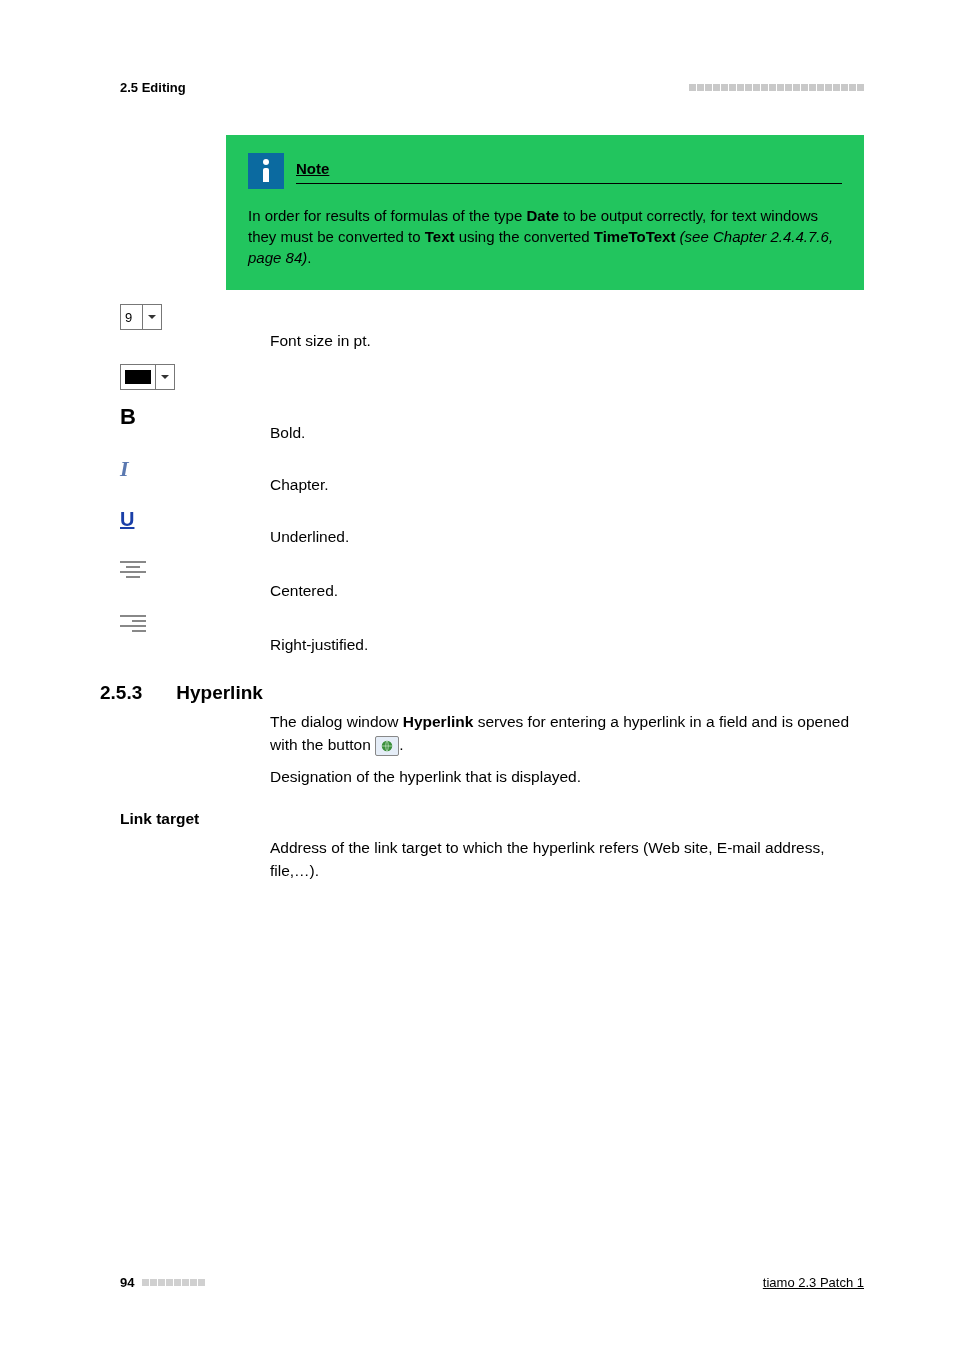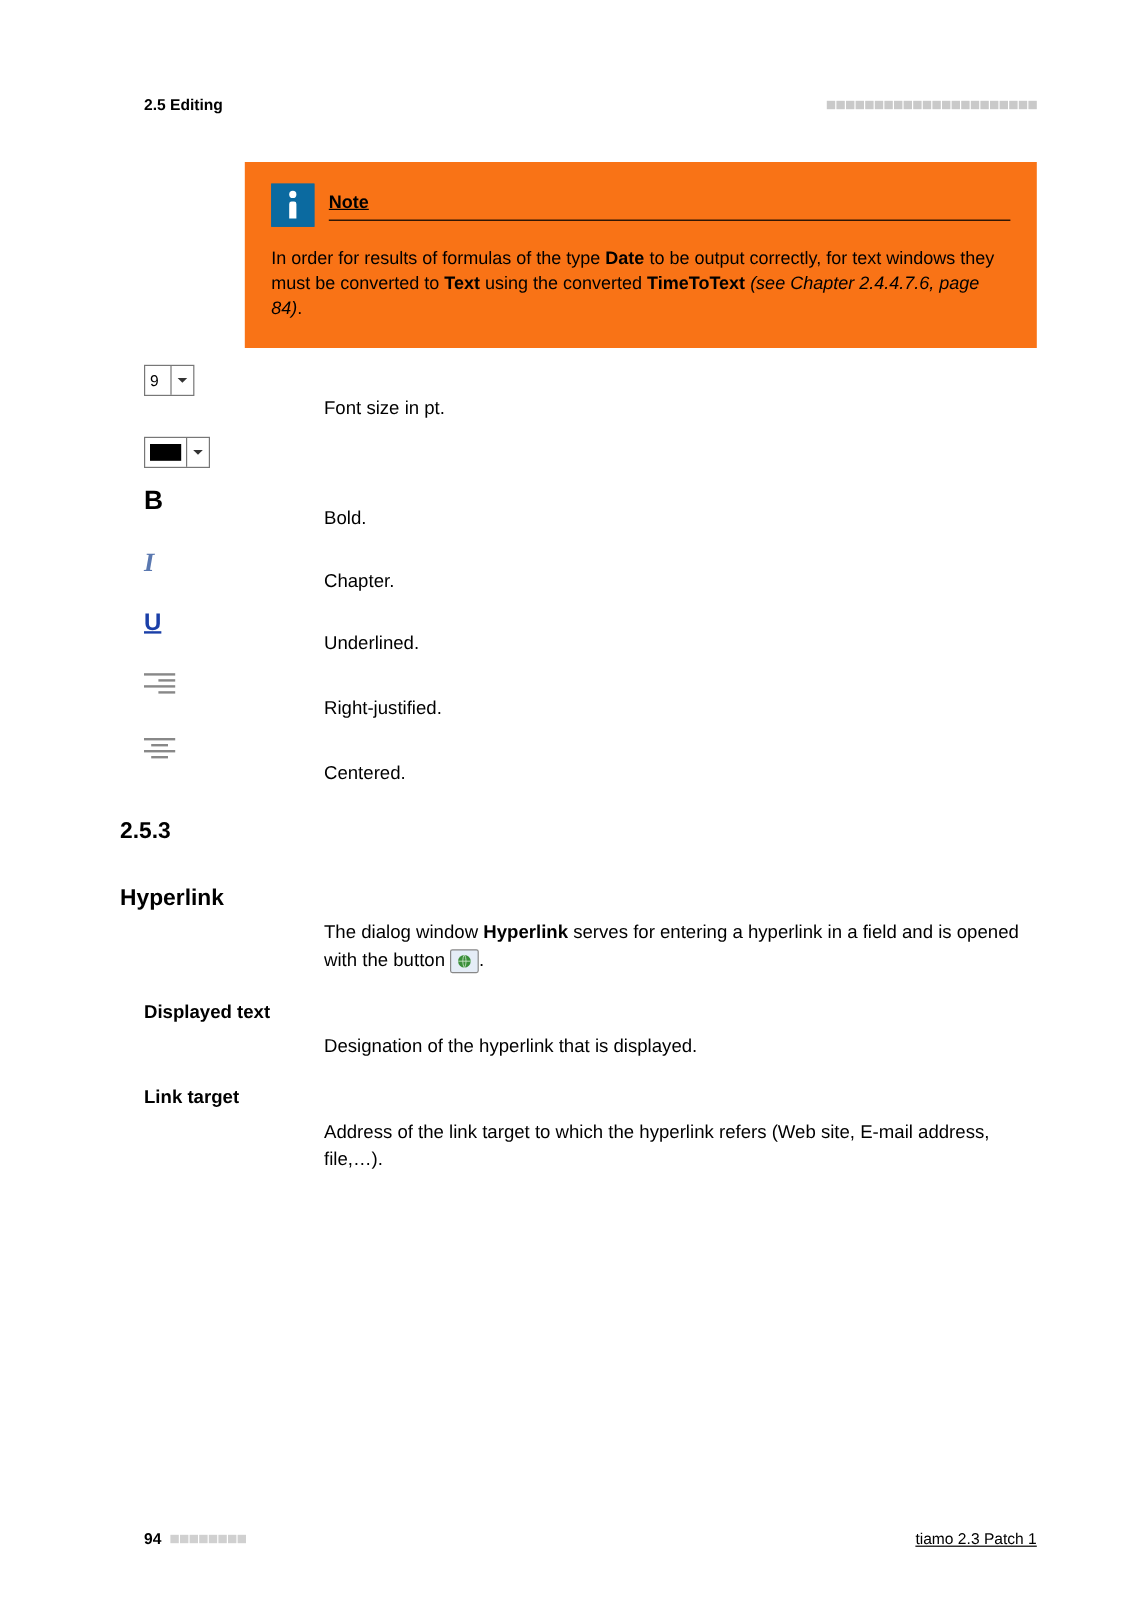--- a/index.html
+++ b/index.html
@@ -27,22 +27,22 @@
     font-weight: 700;
     margin-bottom: 40px;
     gap: 32px;
   }
   .header-dashes {
     display: flex;
     gap: 1px;
   }
   .header-dash { width: 7px; height: 7px; background: #c9c9c9; }
   .note-box {
-    background: #f97316;
-    margin-left: 84px;
+    background: #22c55e;
+    margin-left: 106px;
     padding: 18px 22px 22px 22px;
     font-size: 15px;
     line-height: 1.4;
   }
   .note-head {
     display: flex;
     align-items: center;
     gap: 12px;
     margin-bottom: 16px;
   }
@@ -94,21 +94,21 @@
   .al-left span:nth-child(5){ top:21px; width:26px; display:none;}
   .al-center span:nth-child(1){ top:1px; width:26px; }
   .al-center span:nth-child(2){ top:6px; width:14px; left:6px; }
   .al-center span:nth-child(3){ top:11px; width:26px; }
   .al-center span:nth-child(4){ top:16px; width:14px; left:6px; }
   .al-right span:nth-child(1){ top:1px; width:26px; }
   .al-right span:nth-child(2){ top:6px; width:14px; left:12px; }
   .al-right span:nth-child(3){ top:11px; width:26px; }
   .al-right span:nth-child(4){ top:16px; width:14px; left:12px; }
 
-  .section-heading { display:flex; gap:34px; font-size:19px; font-weight:800; margin: 28px 0 6px -20px; font-family: Arial, sans-serif; flex-direction: column; }
+  .section-heading { display:flex; gap:34px; font-size:19px; font-weight:800; margin: 28px 0 6px -20px; font-family: Arial, sans-serif; }
   .para { margin-left:150px; font-size:15.5px; line-height:1.5; margin-top:6px; }
   .para.small { font-size:12.5px; margin-top:2px; }
   .para b { font-weight:700; }
   .link-btn {
     display:inline-flex; width:22px; height:18px; border:1px solid #888; background:#e5edf7;
     align-items:center; justify-content:center; border-radius:2px; vertical-align:middle;
   }
   .link-btn svg { width:14px; height:14px; }
 
   .field-label { font-size:15.5px; font-weight:700; margin-top:22px; }
@@ -201,51 +201,50 @@
   </div>
 
   <div class="entry">
     <div class="icon-col"><span class="glyph-u">U</span></div>
     <div class="desc-col" style="padding-top:26px">Underlined.</div>
   </div>
 
 
   <div class="entry">
     <div class="icon-col">
+      <span class="align-icon al-center">
+        <span></span><span></span><span></span><span></span>
+      </span>
+    </div>
+    <div class="desc-col" style="padding-top:28px">Centered.</div>
+  </div>
+
+  <div class="entry">
+    <div class="icon-col">
       <span class="align-icon al-right">
         <span></span><span></span><span></span><span></span>
       </span>
     </div>
     <div class="desc-col" style="padding-top:28px">Right-justified.</div>
-  </div>
-
-  <div class="entry">
-    <div class="icon-col">
-      <span class="align-icon al-center">
-        <span></span><span></span><span></span><span></span>
-      </span>
-    </div>
-    <div class="desc-col" style="padding-top:28px">Centered.</div>
   </div>
 
   <div class="section-heading">
     <span>2.5.3</span>
     <span>Hyperlink</span>
   </div>
   <div class="para">
     <span>The dialog window </span><b>Hyperlink</b><span> serves for entering a hyperlink in a field and is opened with the button </span>
     <span class="link-btn">
       <svg viewBox="0 0 24 24">
           <circle cx="12" cy="12" r="9" fill="#3a8f3a"></circle>
           <path d="M3 12h18M12 3c3 3 3 15 0 18M12 3c-3 3-3 15 0 18" stroke="#cfe8cf" stroke-width="1.2" fill="none"></path>
         </svg>
     </span><span>.</span>
   </div>
 
-  <div class="field-label">Displayed text</div>
   <div class="para" style="margin-top:8px">Designation of the hyperlink that is displayed.</div>
 
   <div class="field-label">Link target</div>
   <div class="para" style="margin-top:8px">Address of the link target to which the hyperlink refers (Web site, E-mail address, file,…).</div>
 
   <div class="footer">
     <div class="footer-left">
       <span>94</span>
       <div class="footer-dashes">
         <div class="footer-dash"></div>

